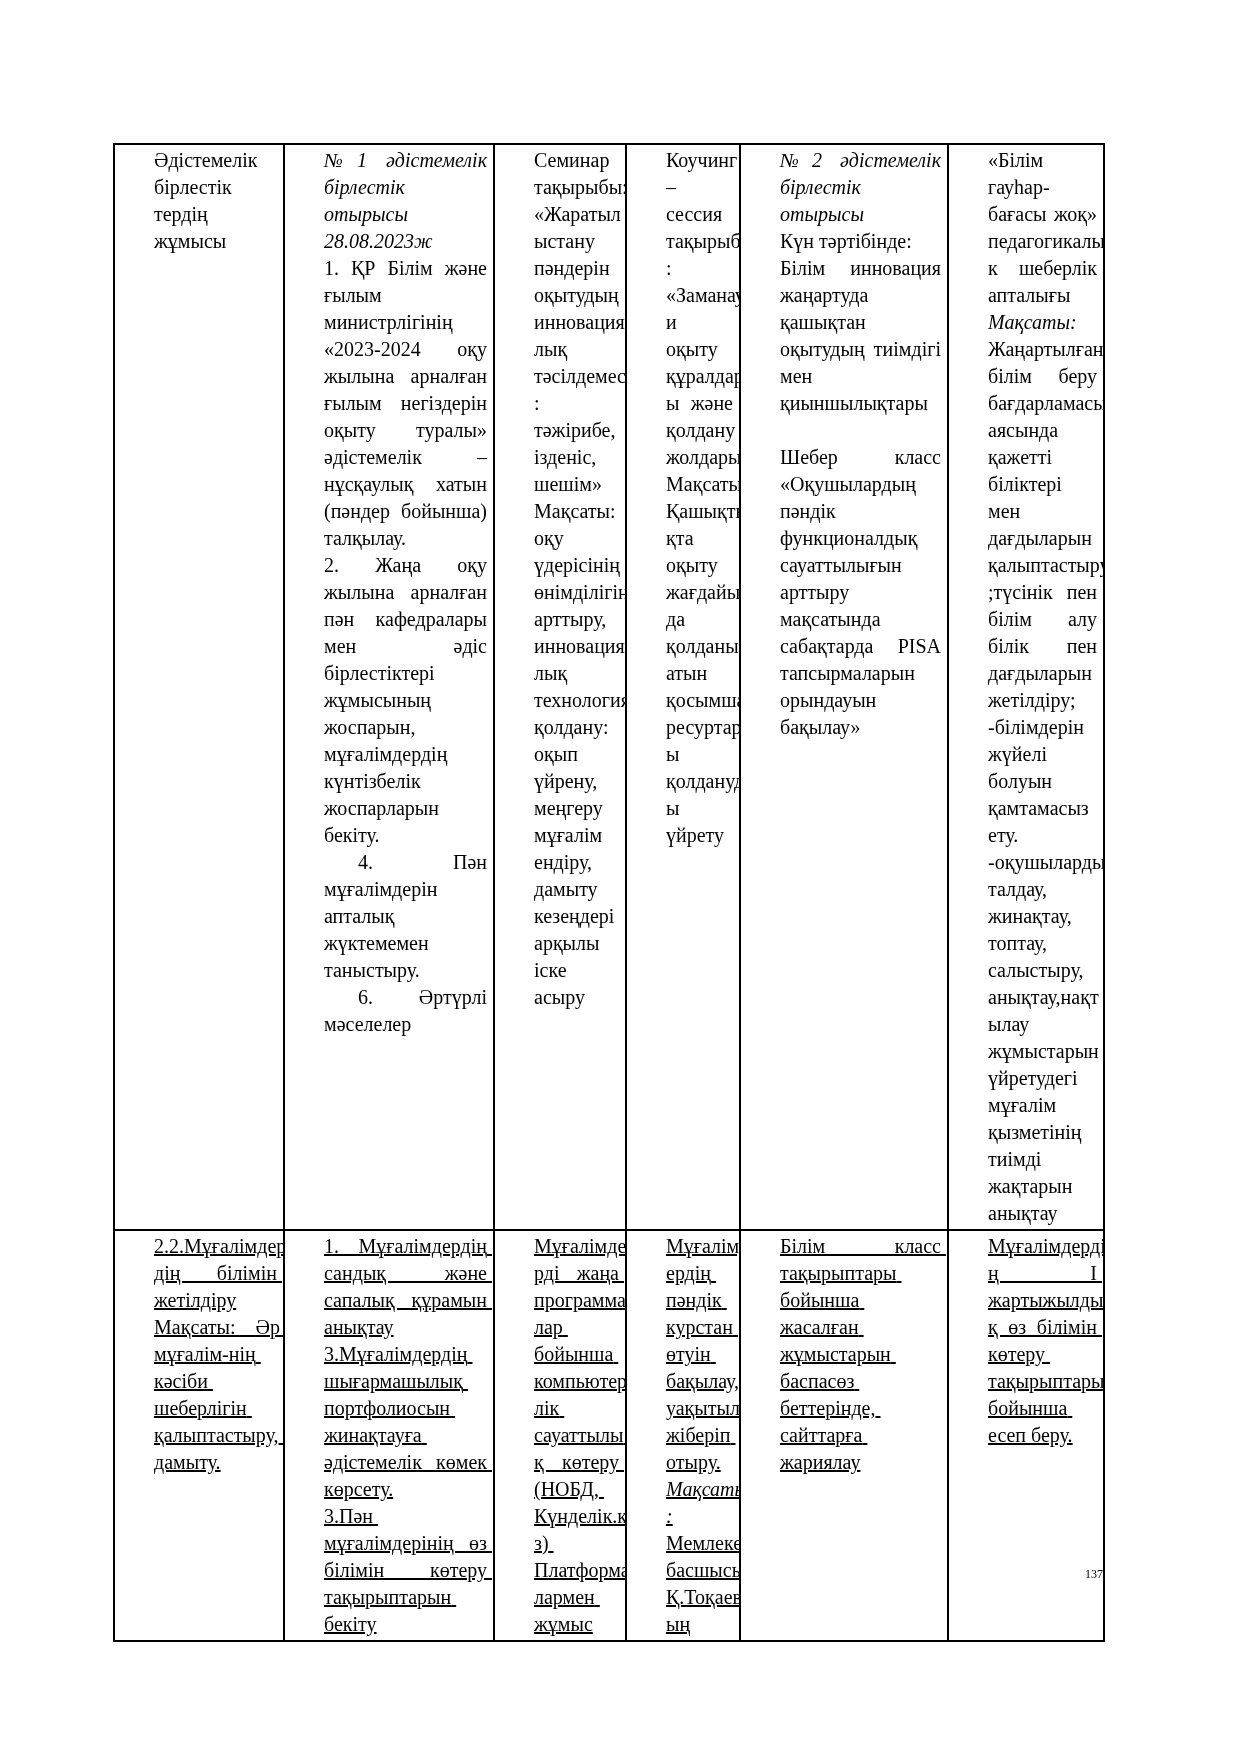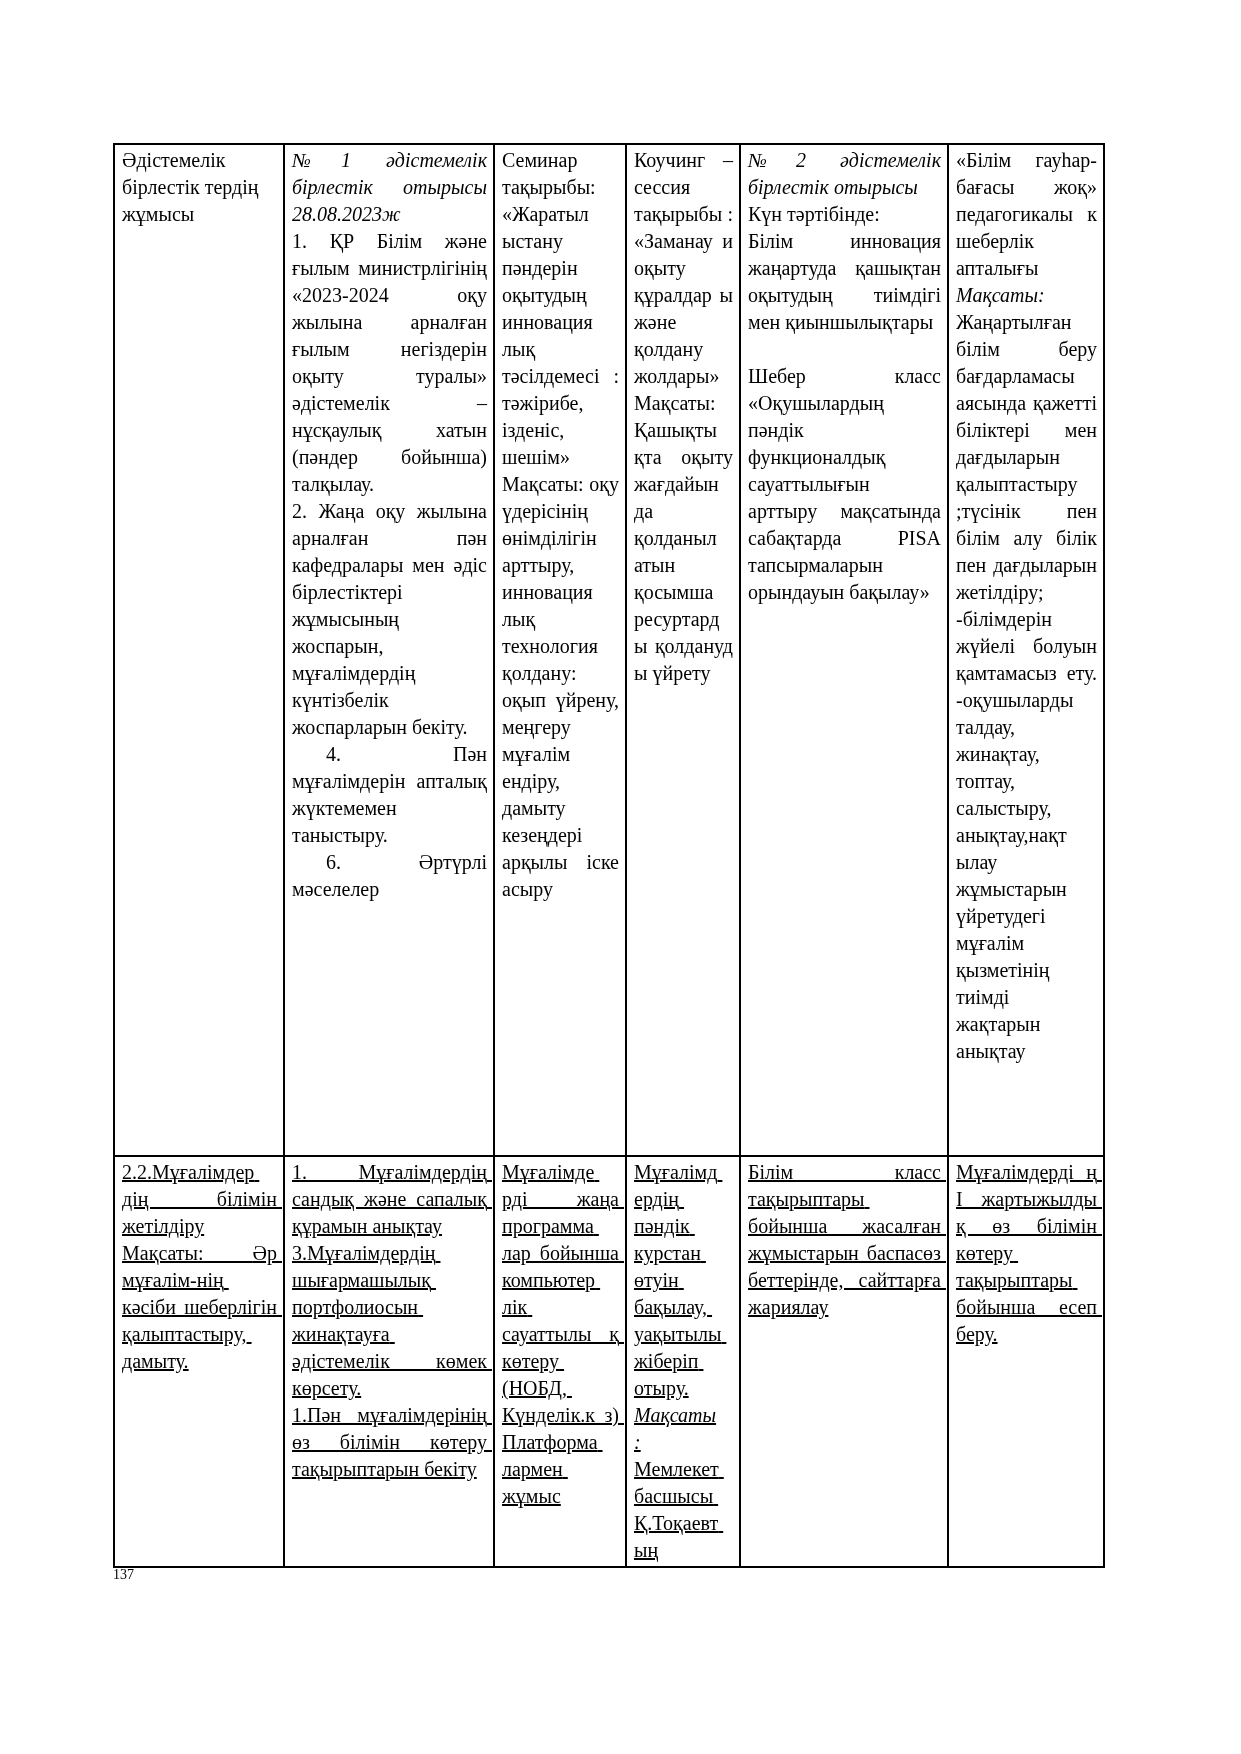--- a/index.html
+++ b/index.html
@@ -23,33 +23,33 @@
     table-layout:fixed;
   }
   table.doc-table td{
     border:2px solid #000;
     vertical-align:top;
     padding:2px 6px 2px 7px;
     font-size:20px;
     line-height:27px;
     overflow:hidden;
   }
-  .para{text-align:justify;}
+  .para{text-align:justify;margin-left:32px;}
   .para.left{text-align:left;}
   .para.indent{text-indent:34px;}
   .para.blank{height:27px;}
   .run{white-space:pre-wrap;}
   .run.it{font-style:italic;}
   .run.un{text-decoration:underline;}
   .page-number{
     position:absolute;
     left:113px;top:1567px;
     width:990px;
-    text-align:left;
-    font-size:14px;
+    text-align:right;
+    font-size:12px;
   }
 </style>
 </head>
 <body>
 
 <div class="page">
   <table class="doc-table">
     <colgroup>
         <col style="width: 170px;">
         <col style="width: 210px;">
@@ -90,21 +90,21 @@
           </td>
         </tr>
         <tr style="height: 379px; text-decoration: underline;">
           <td>
             <div class="para"><span class="run">2.2.Мұғалімдер дің білімін жетілдіру</span></div>
             <div class="para"><span class="run un">Мақсаты:&nbsp;&nbsp;&nbsp;&nbsp;</span><span class="run">Әр мұғалім-нің кәсіби шеберлігін қалыптастыру, дамыту.</span></div>
           </td>
           <td>
             <div class="para"><span class="run">1. Мұғалімдердің сандық және сапалық құрамын анықтау</span></div>
             <div class="para"><span class="run">3.Мұғалімдердің шығармашылық портфолиосын жинақтауға әдістемелік көмек көрсету.</span></div>
-            <div class="para"><span class="run">1.Пән мұғалімдерінің өз білімін көтеру тақырыптарын бекіту</span></div>
+            <div class="para"><span class="run">3.Пән мұғалімдерінің өз білімін көтеру тақырыптарын бекіту</span></div>
           </td>
           <td>
             <div class="para"><span class="run">Мұғалімде рді жаңа программа лар бойынша компьютер лік сауаттылы қ көтеру (НОБД, Күнделік.к з) Платформа лармен жұмыс</span></div>
           </td>
           <td>
             <div class="para"><span class="run">Мұғалімд ердің пәндік курстан өтуін бақылау, уақытылы жіберіп отыру.</span></div>
             <div class="para"><span class="run it">Мақсаты</span></div>
             <div class="para"><span class="run it">:</span></div>
             <div class="para"><span class="run">Мемлекет басшысы Қ.Тоқаевт ың</span></div>
           </td>

